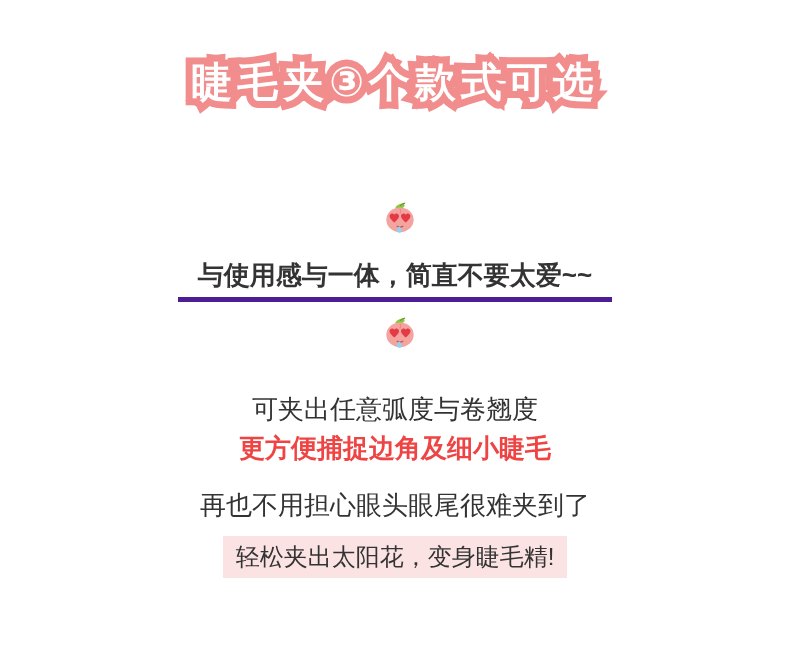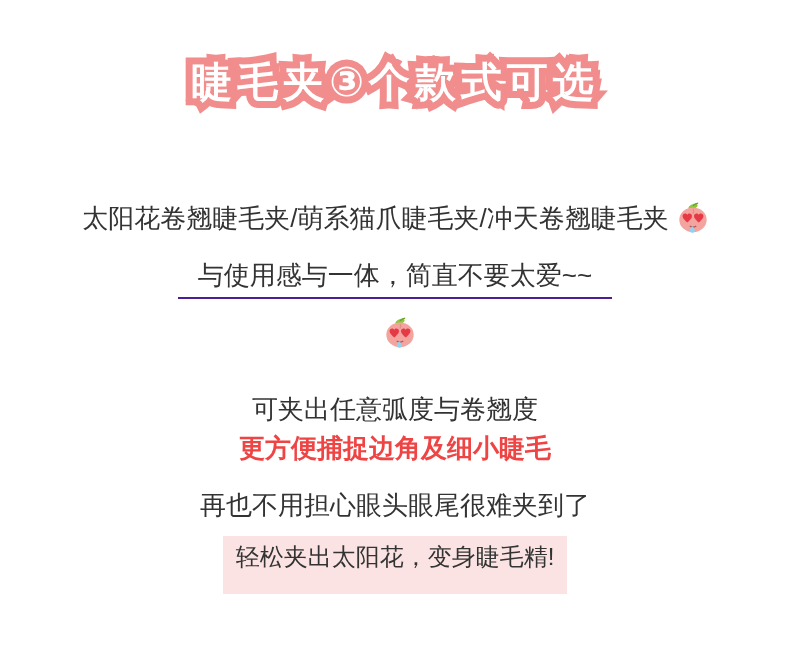--- a/index.html
+++ b/index.html
@@ -42,27 +42,28 @@
   .l2 { top: 258px; }
   .l3 { top: 316px; }
   .l4 { top: 392px; }
   .l5 { top: 431px; color: #ef4444; font-weight: bold; }
   .l6 { top: 488px; }
   .l7 { top: 536px; }
 
   .underline-span {
     display: inline-block;
     padding: 0 20px 5px 20px;
-    border-bottom: 2px solid #4c1d95;
+    border-bottom: 5px solid #4c1d95;
+    font-weight: bold;
   }
   .highlight-span {
     display: inline-block;
     background: #fbe3e3;
     font-size: 24px; line-height: 27px;
-    padding: 7px 13px 24px 13px;
+    padding: 7px 13px 8px 13px;
   }
 
   .emoji {
     display: inline-block;
     width: 30px; height: 32px;
     vertical-align: -6px;
     margin-left: 9px;
   }
 </style>
 </head>
@@ -86,21 +87,21 @@
 </svg>
 
 <div class="title-wrap">
   <span class="title-stack">
     <span class="title-stroke">睫毛夹③个款式可选</span>
     <span class="title-fill">睫毛夹③个款式可选</span>
   </span>
 </div>
 
 <div class="line l1">
-  <span>太阳花卷翘睫毛夹/萌系猫爪睫毛夹/冲天卷翘睫毛夹</span><svg class="emoji" viewBox="0 0 32 34">
+  <svg class="emoji" viewBox="0 0 32 34">
       <use href="#peach-emoji"></use>
     </svg>
 </div>
 
 <div class="line l2">
   <span class="underline-span">与使用感与一体，简直不要太爱~~</span>
 </div>
 
 <div class="line l3">
   <svg class="emoji" viewBox="0 0 32 34">

